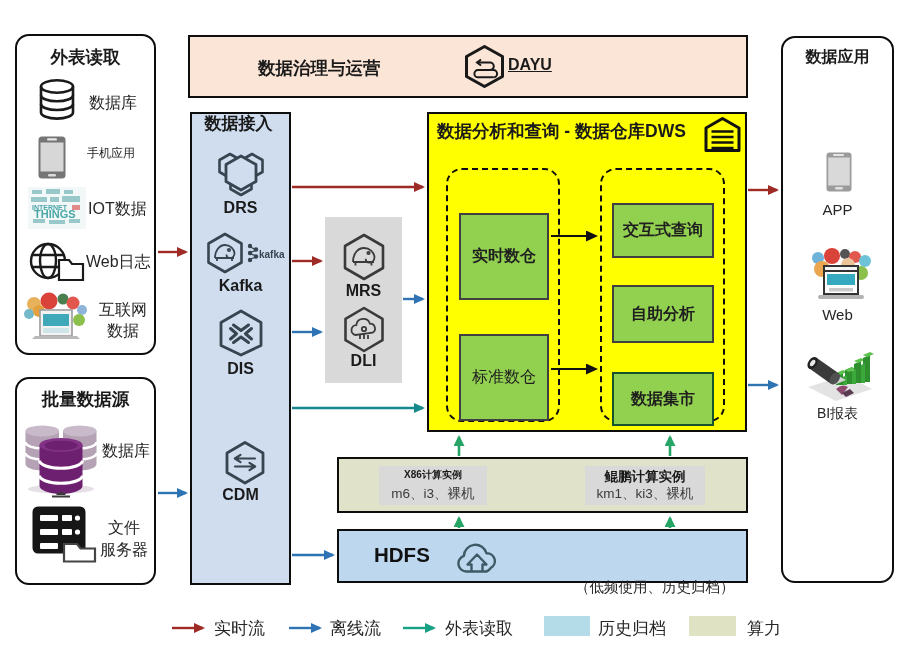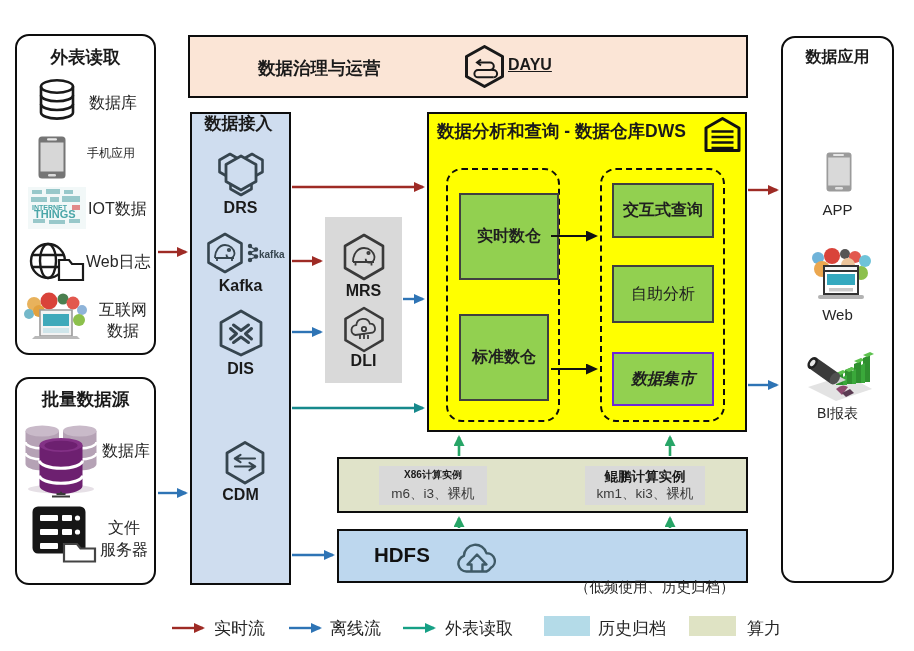--- a/index.html
+++ b/index.html
@@ -2,21 +2,21 @@
 <html><head>
 <meta charset="utf-8">
 <style>
 html,body{margin:0;padding:0;background:#fff;}
 #page{position:relative;width:914px;height:651px;background:#fff;font-family:"Liberation Sans",sans-serif;overflow:hidden;}
 .abs{position:absolute;}
 .box{position:absolute;box-sizing:border-box;}
 .rnd{border:2.5px solid #0d0d0d;border-radius:14px;background:#fff;}
 .ttl{font-weight:bold;color:#1a1a1a;text-align:center;}
 .lbl{color:#262626;}
-.cc{display:flex;align-items:center;justify-content:center;text-align:center;}
+.cc{display:flex;align-items:center;justify-content:center;text-align:center;margin-top:20px;}
 </style>
 </head>
 <body>
 <div id="page">
 
 <div class="box rnd" style="left:15px;top:34px;width:141px;height:321px;"></div>
 <div class="abs ttl" style="left:15px;top:45px;width:141px;font-size:17.5px;">外表读取</div>
 <div class="abs" id="ic-db1" style="left:36px;top:78px;"><svg width="42" height="43" viewBox="0 0 42 43">
 <g fill="none" stroke="#1a1a1a" stroke-width="2.6">
 <ellipse cx="21" cy="8.5" rx="16" ry="6.2"></ellipse>
@@ -202,25 +202,25 @@
 <div class="box" style="left:427px;top:112px;width:320px;height:320px;background:#ffff00;border:2.5px solid #0d0d0d;"></div>
 <div class="abs ttl" style="left:437px;top:119px;font-size:17.5px;">数据分析和查询 - 数据仓库DWS</div>
 <div class="abs" id="ic-dws" style="left:703px;top:116px;"><svg width="39" height="37" viewBox="0 0 39 37">
 <path d="M3 12 L19.5 2.5 L36 12 V34.5 H3 Z" fill="none" stroke="#111" stroke-width="3" stroke-linejoin="round"></path>
 <g stroke="#111" stroke-width="2.6">
 <path d="M8.5 15.5 H30.5 M8.5 21 H30.5 M8.5 26.5 H30.5 M8.5 32 H30.5"></path>
 </g>
 </svg></div>
 <div class="box" style="left:446px;top:168px;width:114px;height:254px;border:2.5px dashed #0d0d0d;border-radius:16px;"></div>
 <div class="box" style="left:600px;top:168px;width:125px;height:254px;border:2.5px dashed #0d0d0d;border-radius:16px;"></div>
-<div class="box cc gbx" style="left:459px;top:193px;width:100px;height:87px;background:#92d050;border:2px solid #404040;font-size:16px;font-weight:bold;color:#1f1f1f;">实时数仓</div>
-<div class="box cc gbx" style="left:459px;top:314px;width:90px;height:87px;background:#92d050;border:2px solid #404040;font-size:16px;font-weight:bold;color:#1f1f1f;">标准数仓</div>
+<div class="box cc gbx" style="left:459px;top:193px;width:90px;height:87px;background:#92d050;border:2px solid #404040;font-size:16px;font-weight:bold;color:#1f1f1f;">实时数仓</div>
+<div class="box cc gbx" style="left:459px;top:314px;width:90px;height:87px;background:#92d050;border:2px solid #404040;font-size:16px;font-weight:normal;color:#1f1f1f;">标准数仓</div>
 <div class="box cc gbx" style="left:612px;top:183px;width:102px;height:55px;background:#92d050;border:2px solid #404040;font-size:16px;font-weight:bold;color:#1f1f1f;">交互式查询</div>
-<div class="box cc gbx" style="left:612px;top:265px;width:102px;height:58px;background:#92d050;border:2px solid #404040;font-size:16px;font-weight:normal;color:#1f1f1f;">自助分析</div>
-<div class="box cc gbx" style="left:612px;top:352px;width:102px;height:54px;background:#92d050;border:2px solid #6d28d9;font-size:16px;font-weight:bold;color:#1f1f1f;font-style:italic;">数据集市</div>
+<div class="box cc gbx" style="left:612px;top:265px;width:102px;height:58px;background:#92d050;border:2px solid #404040;font-size:16px;font-weight:bold;color:#1f1f1f;">自助分析</div>
+<div class="box cc gbx" style="left:612px;top:352px;width:102px;height:54px;background:#92d050;border:2px solid #14532d;font-size:16px;font-weight:bold;color:#1f1f1f;">数据集市</div>
 
 <div class="box" style="left:337px;top:457px;width:411px;height:56px;background:#e0e3c9;border:2px solid #0d0d0d;"></div>
 <div class="box" style="left:379px;top:466px;width:108px;height:39px;background:#d9d9d9;"></div>
 <div class="box" style="left:585px;top:466px;width:120px;height:39px;background:#d9d9d9;"></div>
 <div class="abs ttl" style="left:379px;top:468px;width:108px;font-size:10px;">X86计算实例</div>
 <div class="abs lbl" style="left:379px;top:485px;width:108px;font-size:13.5px;text-align:center;color:#3b3b3b;">m6、i3、裸机</div>
 <div class="abs ttl" style="left:585px;top:468px;width:120px;font-size:13.5px;">鲲鹏计算实例</div>
 <div class="abs lbl" style="left:585px;top:485px;width:120px;font-size:13.5px;text-align:center;color:#3b3b3b;">km1、ki3、裸机</div>
 
 <div class="box" style="left:337px;top:529px;width:411px;height:54px;background:#bdd7ee;border:2px solid #0d0d0d;"></div>

